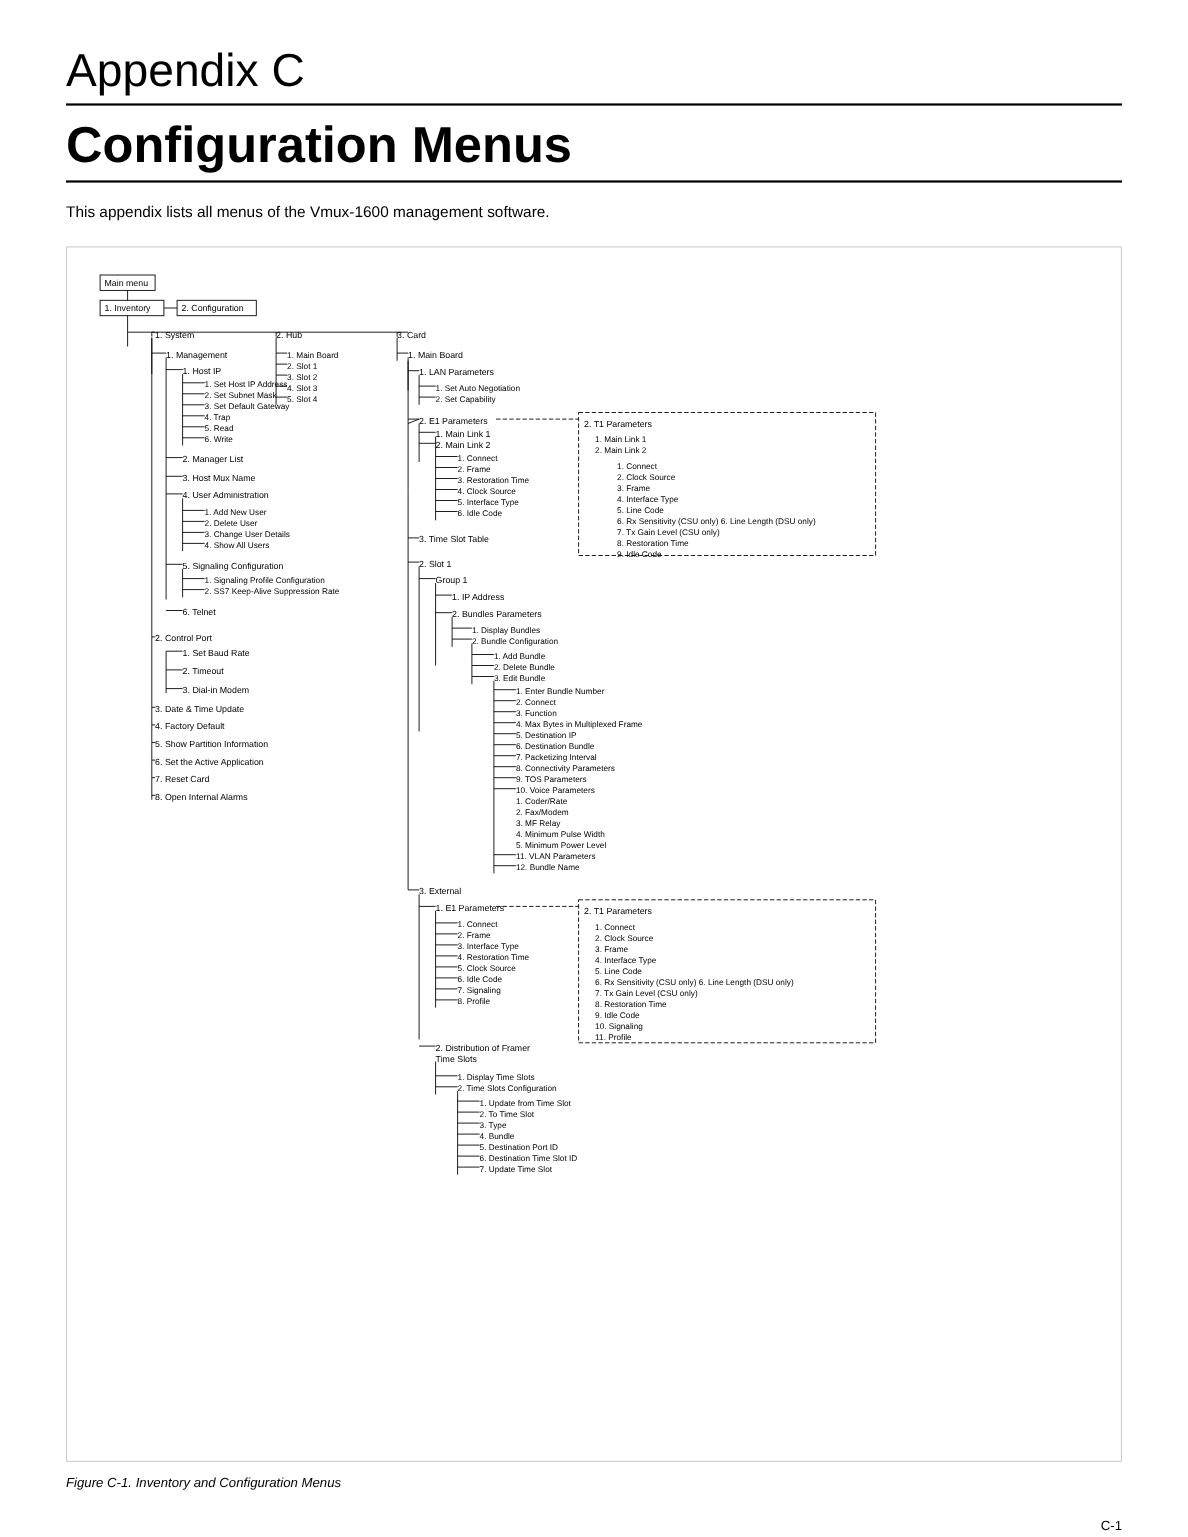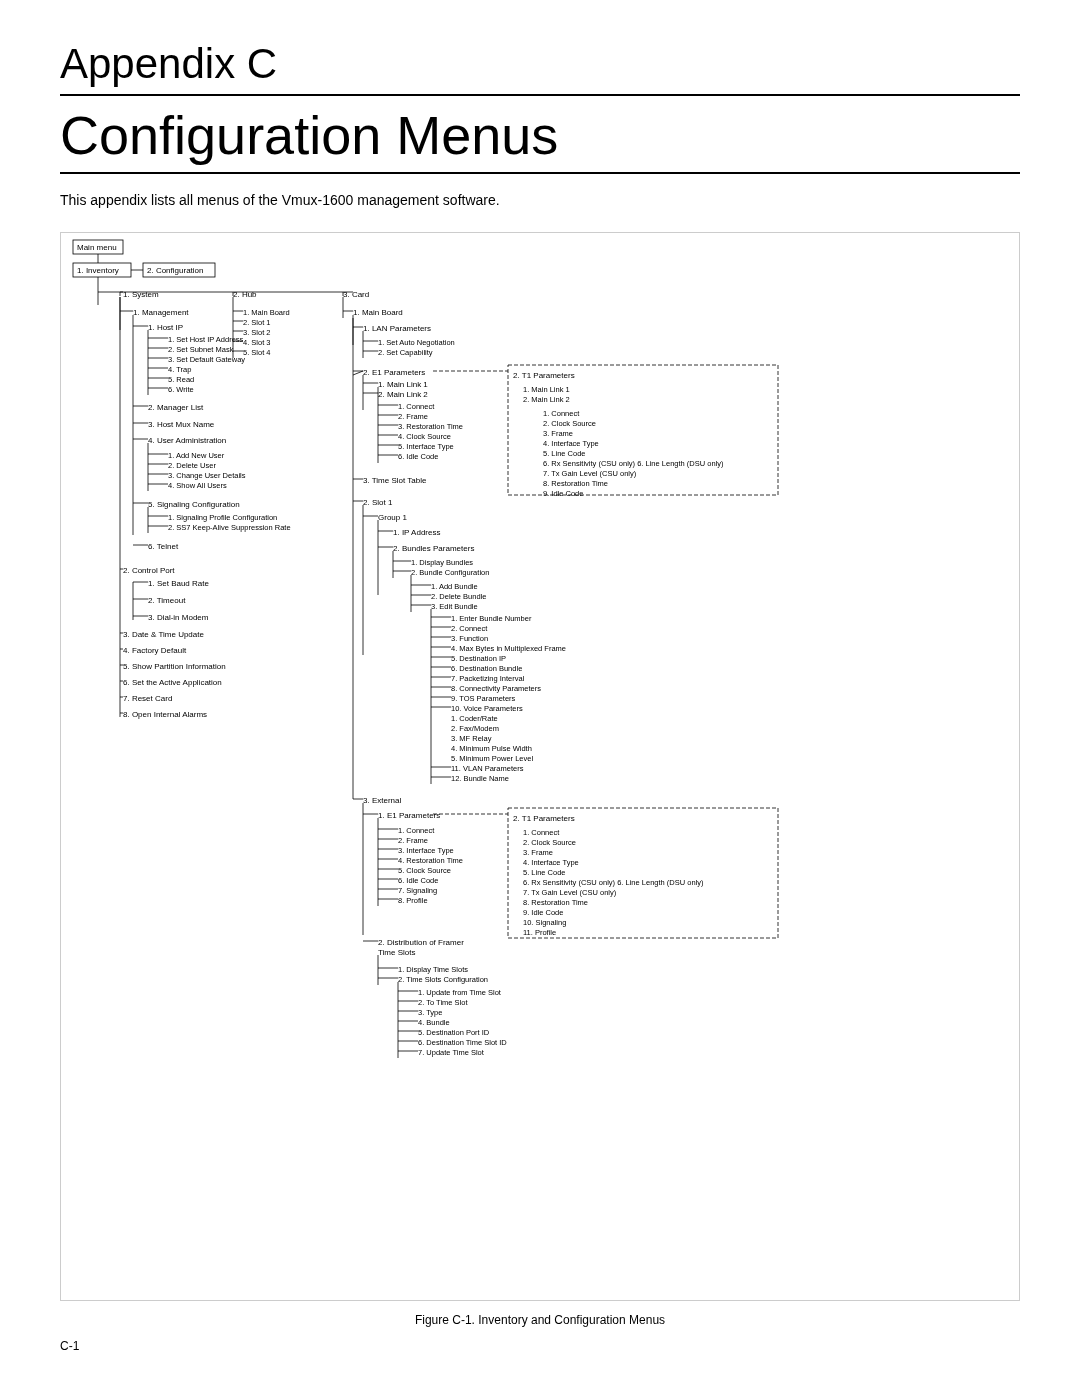--- a/index.html
+++ b/index.html
@@ -14,52 +14,54 @@
 
     .appendix-title {
       font-size: 42px;
       font-weight: normal;
       border-bottom: 2px solid #000;
       padding-bottom: 6px;
       margin-bottom: 8px;
     }
 
     .config-title {
-      font-size: 54px;
-      font-weight: normal;
+      font-size: 46px;
+      font-weight: bold;
       border-bottom: 2px solid #000;
       padding-bottom: 6px;
       margin-bottom: 18px;
     }
 
     .intro-text {
       font-size: 14px;
       margin-bottom: 24px;
     }
 
     .diagram-container {
       position: relative;
       width: 100%;
       font-size: 8.5px;
       line-height: 1.3;
       border: 1px solid #ccc;
-      padding: 2px;
+      padding: 20px;
       background: #fff;
       margin-top: 19px;
     }
 
     .figure-caption {
-      text-align: center;
+      text-align: left;
       font-size: 12px;
       margin-top: 12px;
+      font-style: italic;
     }
 
     .page-number {
+      text-align: right;
       font-size: 12px;
-      margin-top: 12px;
+      margin-top: 25px;
     }
 
     .diagram-svg {
       width: 960px;
       height: 1060px;
     }
   </style>
 </head>
 <body>
 

